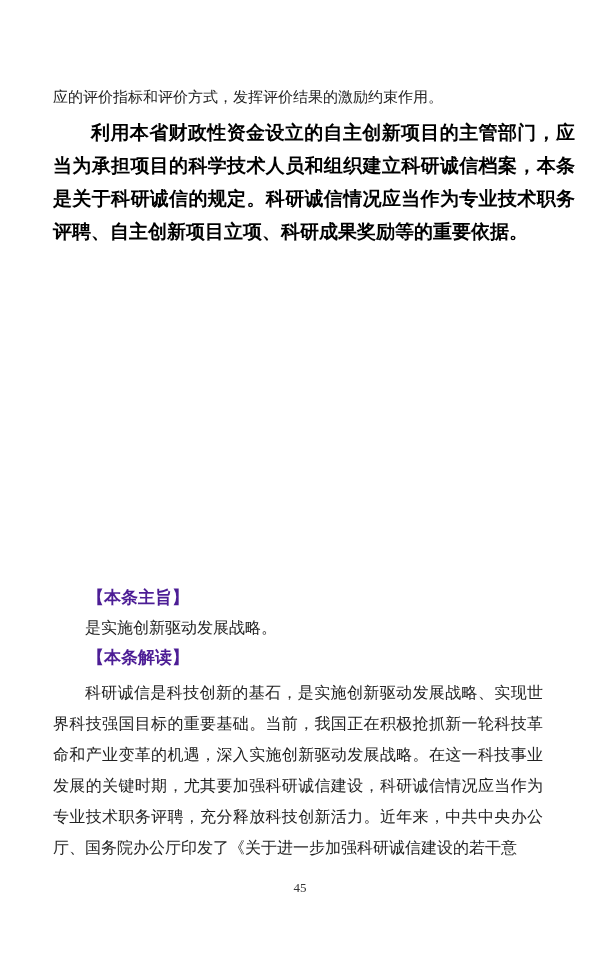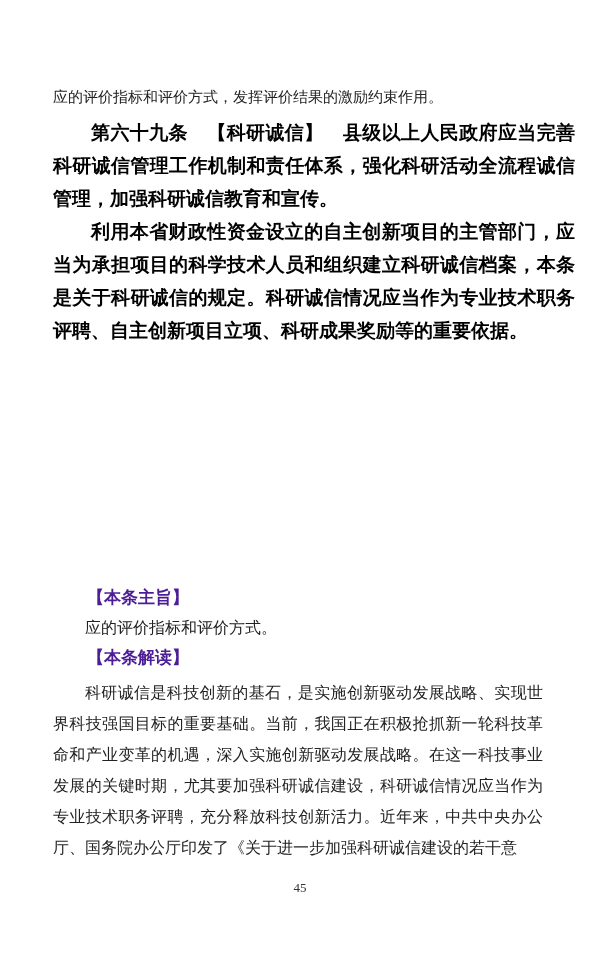--- a/index.html
+++ b/index.html
@@ -87,26 +87,25 @@
   }
 </style>
 </head>
 <body>
 
 <div class="page">
 
   <p class="cont">应的评价指标和评价方式，发挥评价结果的激励约束作用。</p>
 
   <div class="article">
-    <p>第六十九条　【科研诚信】　县级以上人民政府应当完善科研诚信管理工作机制和责任体系，强化科研活动全流程诚信管理，加强科研诚信教育和宣传。</p>
     <p>利用本省财政性资金设立的自主创新项目的主管部门，应当为承担项目的科学技术人员和组织建立科研诚信档案，本条是关于科研诚信的规定。科研诚信情况应当作为专业技术职务评聘、自主创新项目立项、科研成果奖励等的重要依据。</p>
   </div>
 
   <div class="sections">
     <p class="sec-h">【本条主旨】</p>
-    <p class="sec-b">应的评价指标和评价方式。</p>
+    <p class="sec-b">是实施创新驱动发展战略。</p>
     <p class="sec-h">【本条解读】</p>
     <p class="sec-b jiedu">科研诚信是科技创新的基石，是实施创新驱动发展战略、实现世界科技强国目标的重要基础。当前，我国正在积极抢抓新一轮科技革命和产业变革的机遇，深入实施创新驱动发展战略。在这一科技事业发展的关键时期，尤其要加强科研诚信建设，科研诚信情况应当作为专业技术职务评聘，充分释放科技创新活力。近年来，中共中央办公厅、国务院办公厅印发了《关于进一步加强科研诚信建设的若干意</p>
   </div>
 
   <div class="pageno">45</div>
 
 </div>
 
 </body></html>

